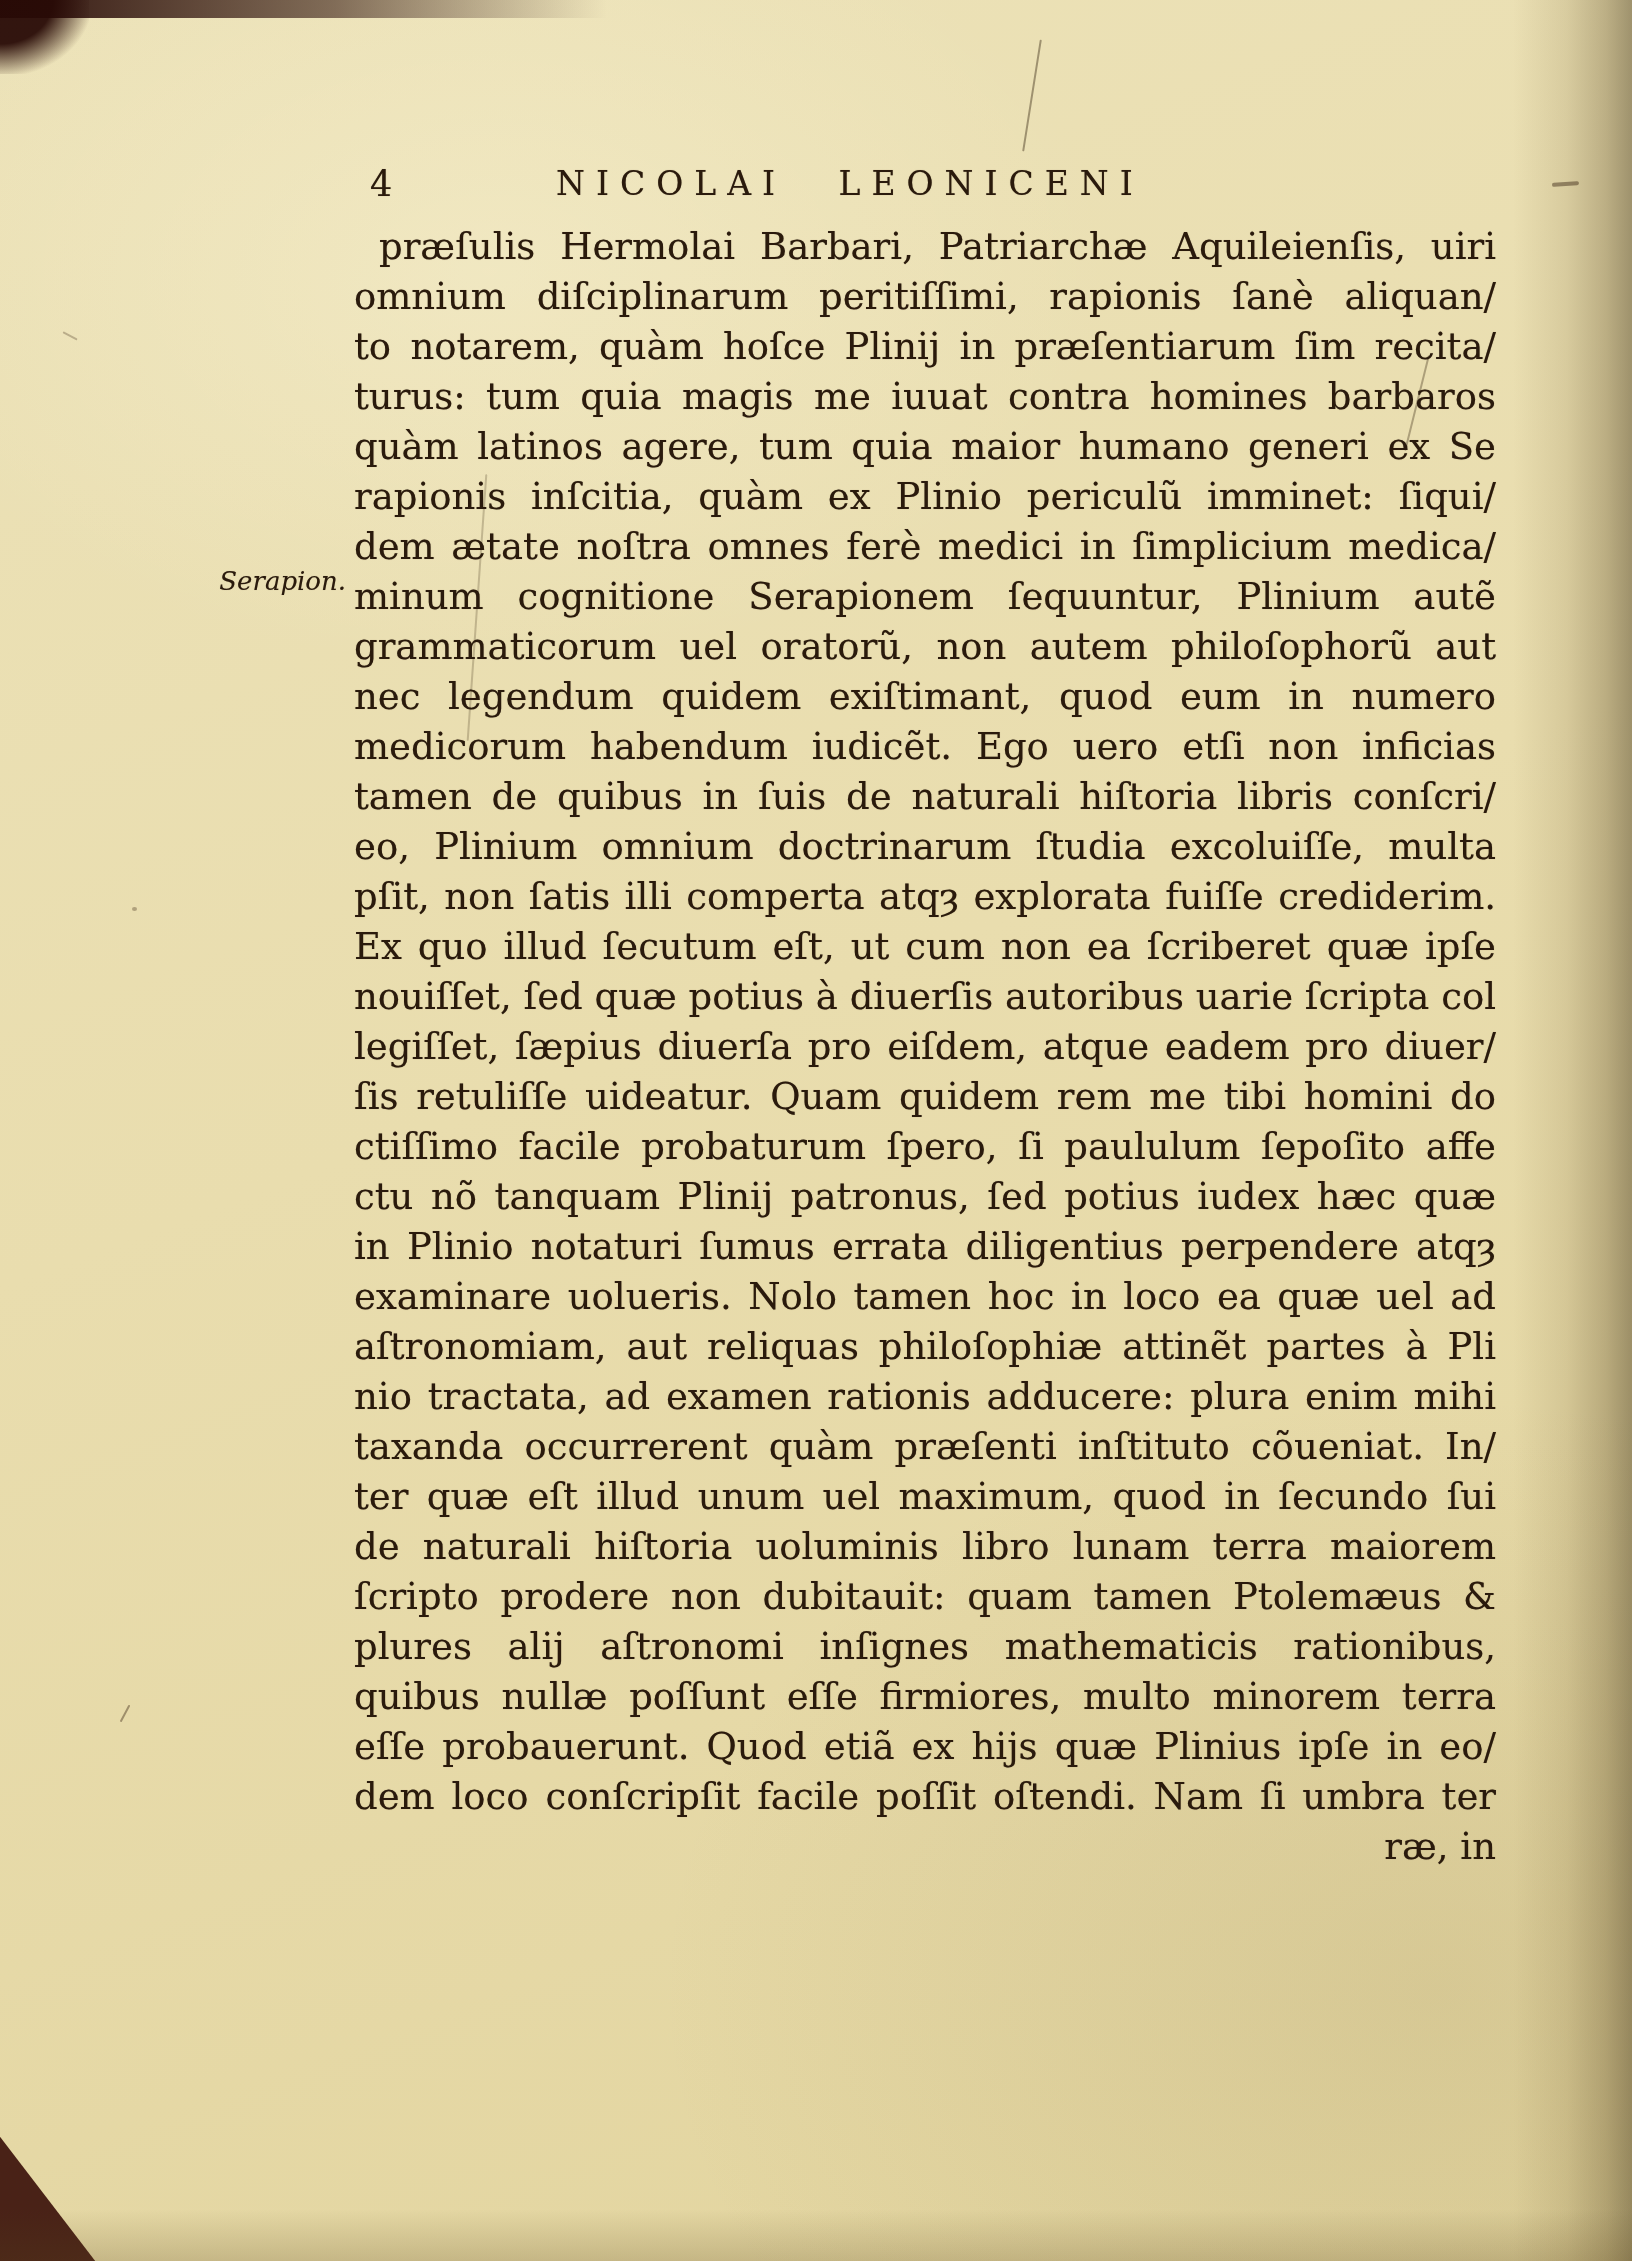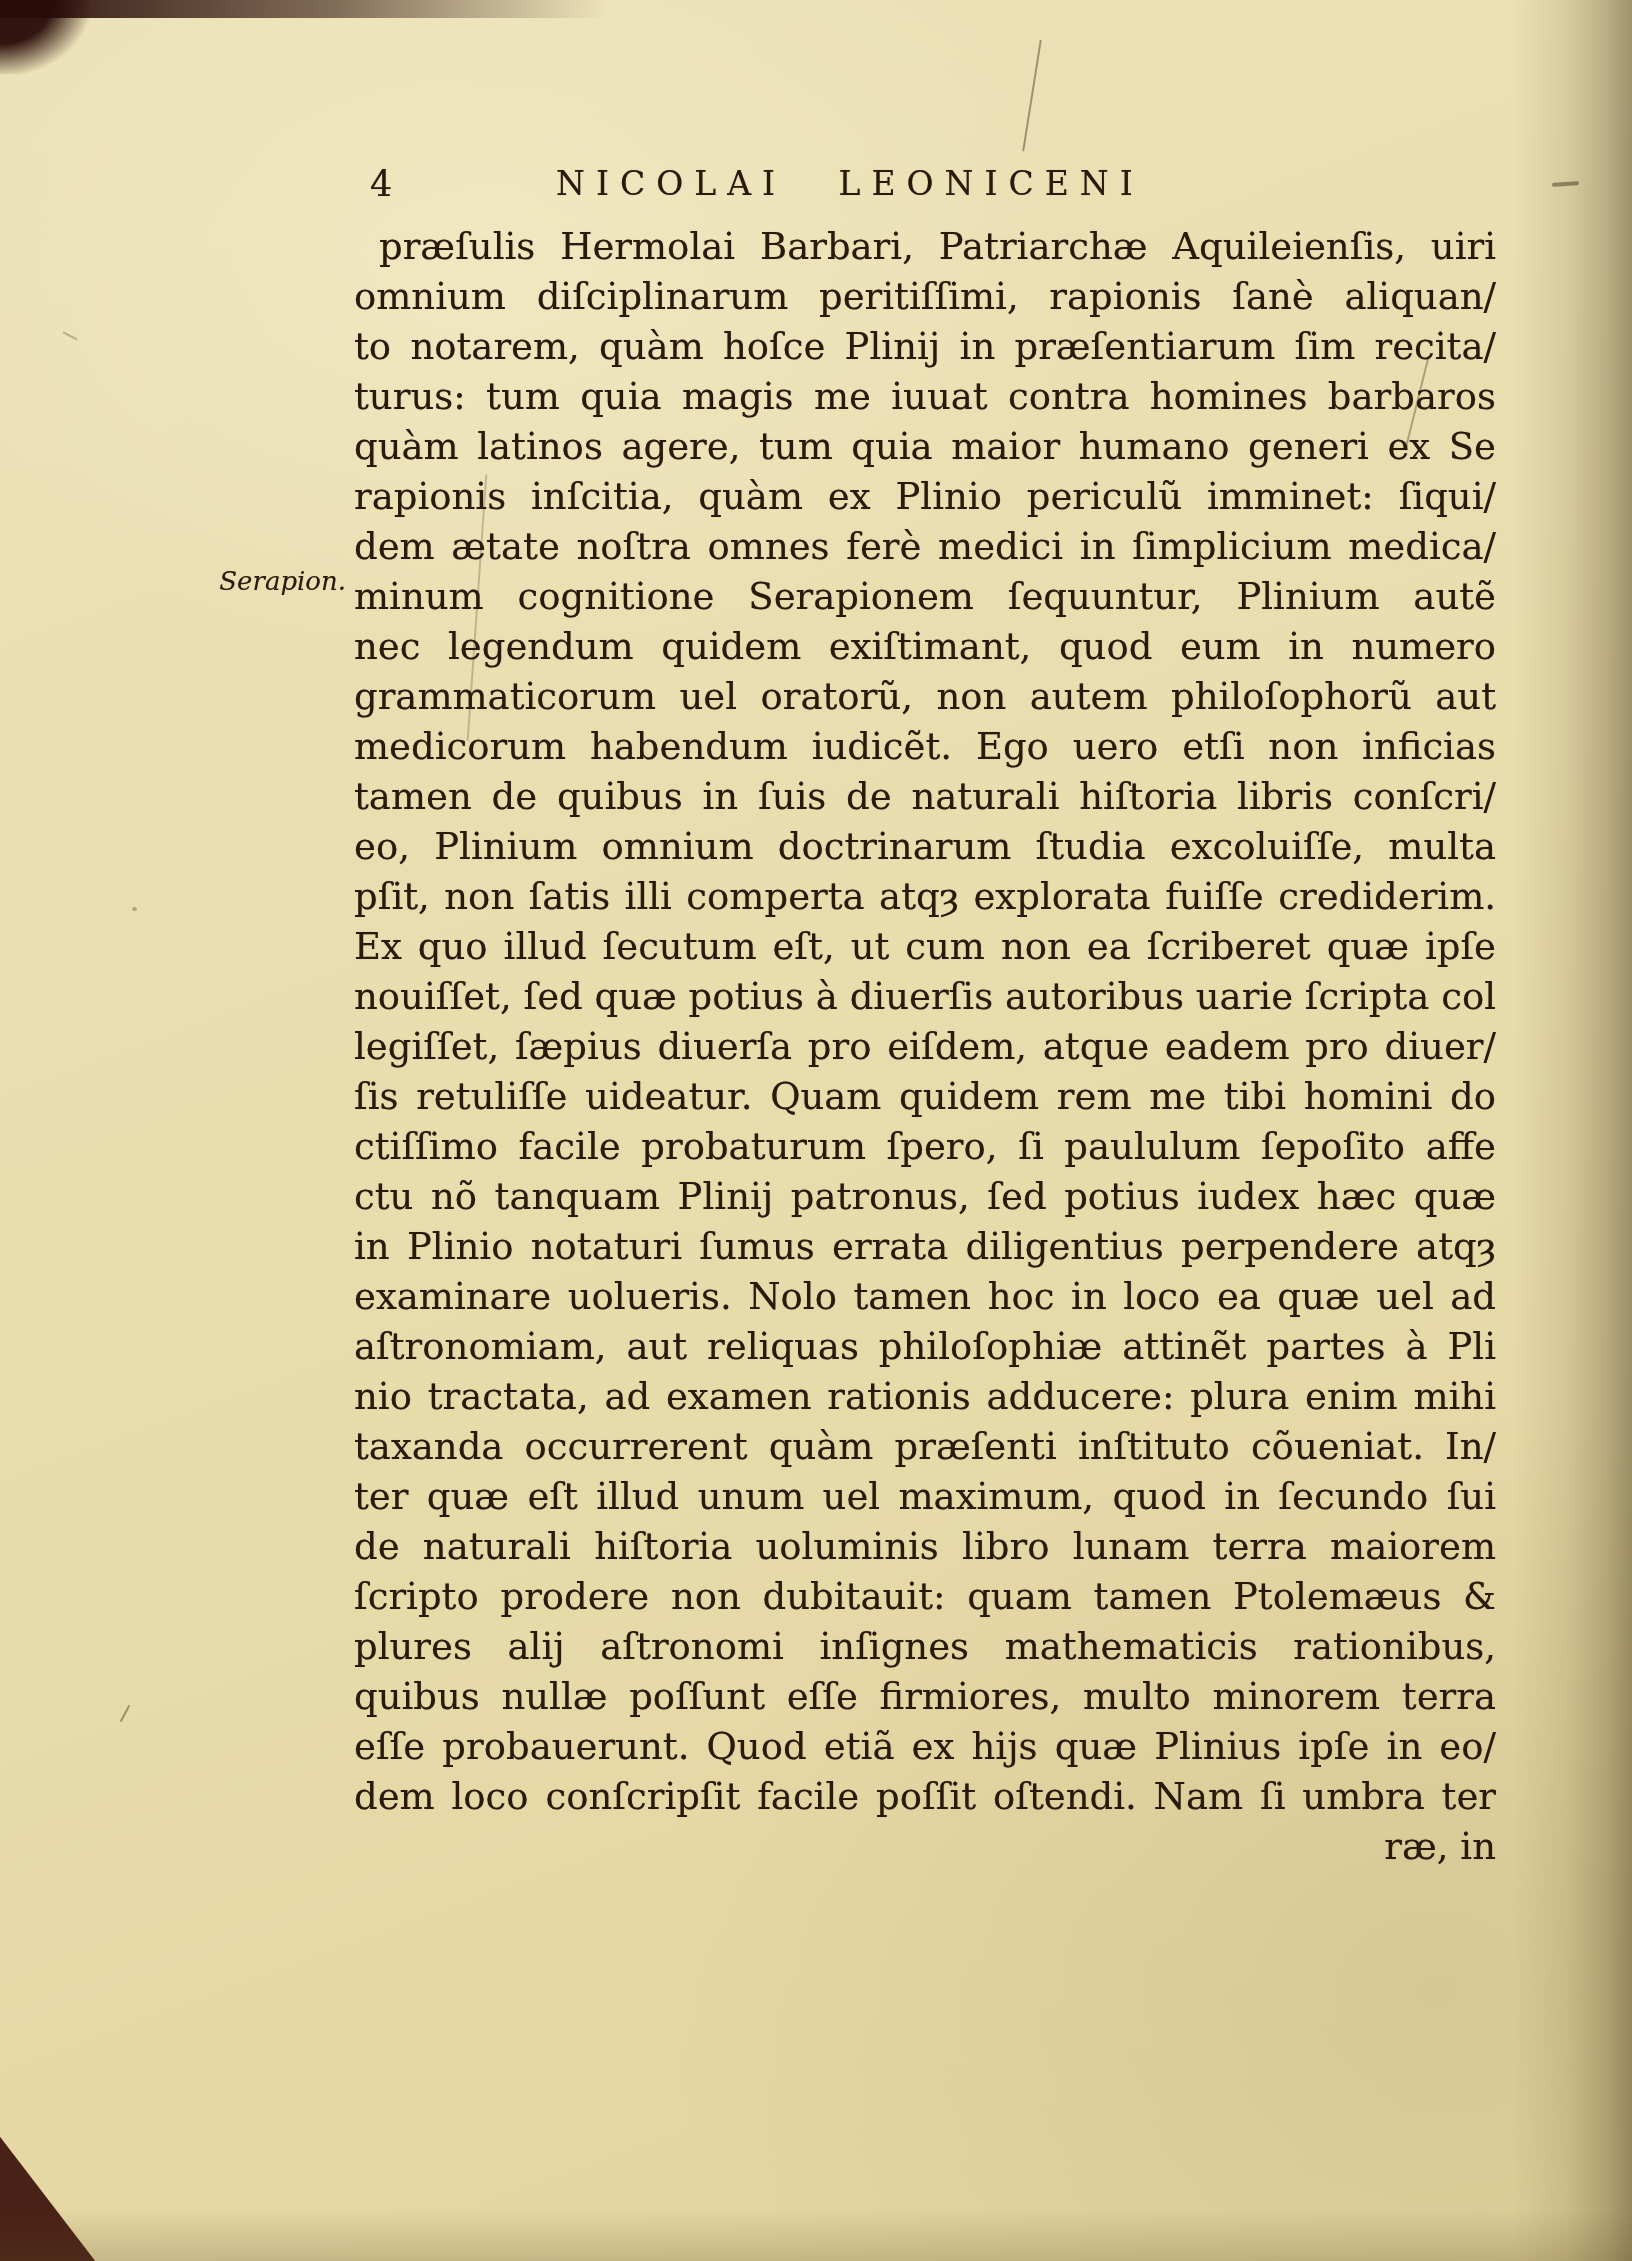--- a/index.html
+++ b/index.html
@@ -118,22 +118,22 @@
 
   <div class="text-block">
     <div class="line indent">præſulis Hermolai Barbari, Patriarchæ Aquileienſis, uiri</div>
     <div class="line">omnium diſciplinarum peritiſſimi, rapionis ſanè aliquan/</div>
     <div class="line">to notarem, quàm hoſce Plinij in præſentiarum ſim recita/</div>
     <div class="line">turus: tum quia magis me iuuat contra homines barbaros</div>
     <div class="line">quàm latinos agere, tum quia maior humano generi ex Se</div>
     <div class="line">rapionis inſcitia, quàm ex Plinio periculũ imminet: ſiqui/</div>
     <div class="line">dem ætate noſtra omnes ferè medici in ſimplicium medica/</div>
     <div class="line">minum cognitione Serapionem ſequuntur, Plinium autẽ</div>
+    <div class="line">grammaticorum uel oratorũ, non autem philoſophorũ aut</div>
     <div class="line">nec legendum quidem exiſtimant, quod eum in numero</div>
-    <div class="line">grammaticorum uel oratorũ, non autem philoſophorũ aut</div>
     <div class="line">medicorum habendum iudicẽt. Ego uero etſi non inficias</div>
     <div class="line">tamen de quibus in ſuis de naturali hiſtoria libris conſcri/</div>
     <div class="line">eo, Plinium omnium doctrinarum ſtudia excoluiſſe, multa</div>
     <div class="line">pſit, non ſatis illi comperta atqȝ explorata fuiſſe crediderim.</div>
     <div class="line">Ex quo illud ſecutum eſt, ut cum non ea ſcriberet quæ ipſe</div>
     <div class="line">nouiſſet, ſed quæ potius à diuerſis autoribus uarie ſcripta col</div>
     <div class="line">legiſſet, ſæpius diuerſa pro eiſdem, atque eadem pro diuer/</div>
     <div class="line">ſis retuliſſe uideatur. Quam quidem rem me tibi homini do</div>
     <div class="line">ctiſſimo facile probaturum ſpero, ſi paululum ſepoſito affe</div>
     <div class="line">ctu nõ tanquam Plinij patronus, ſed potius iudex hæc quæ</div>

